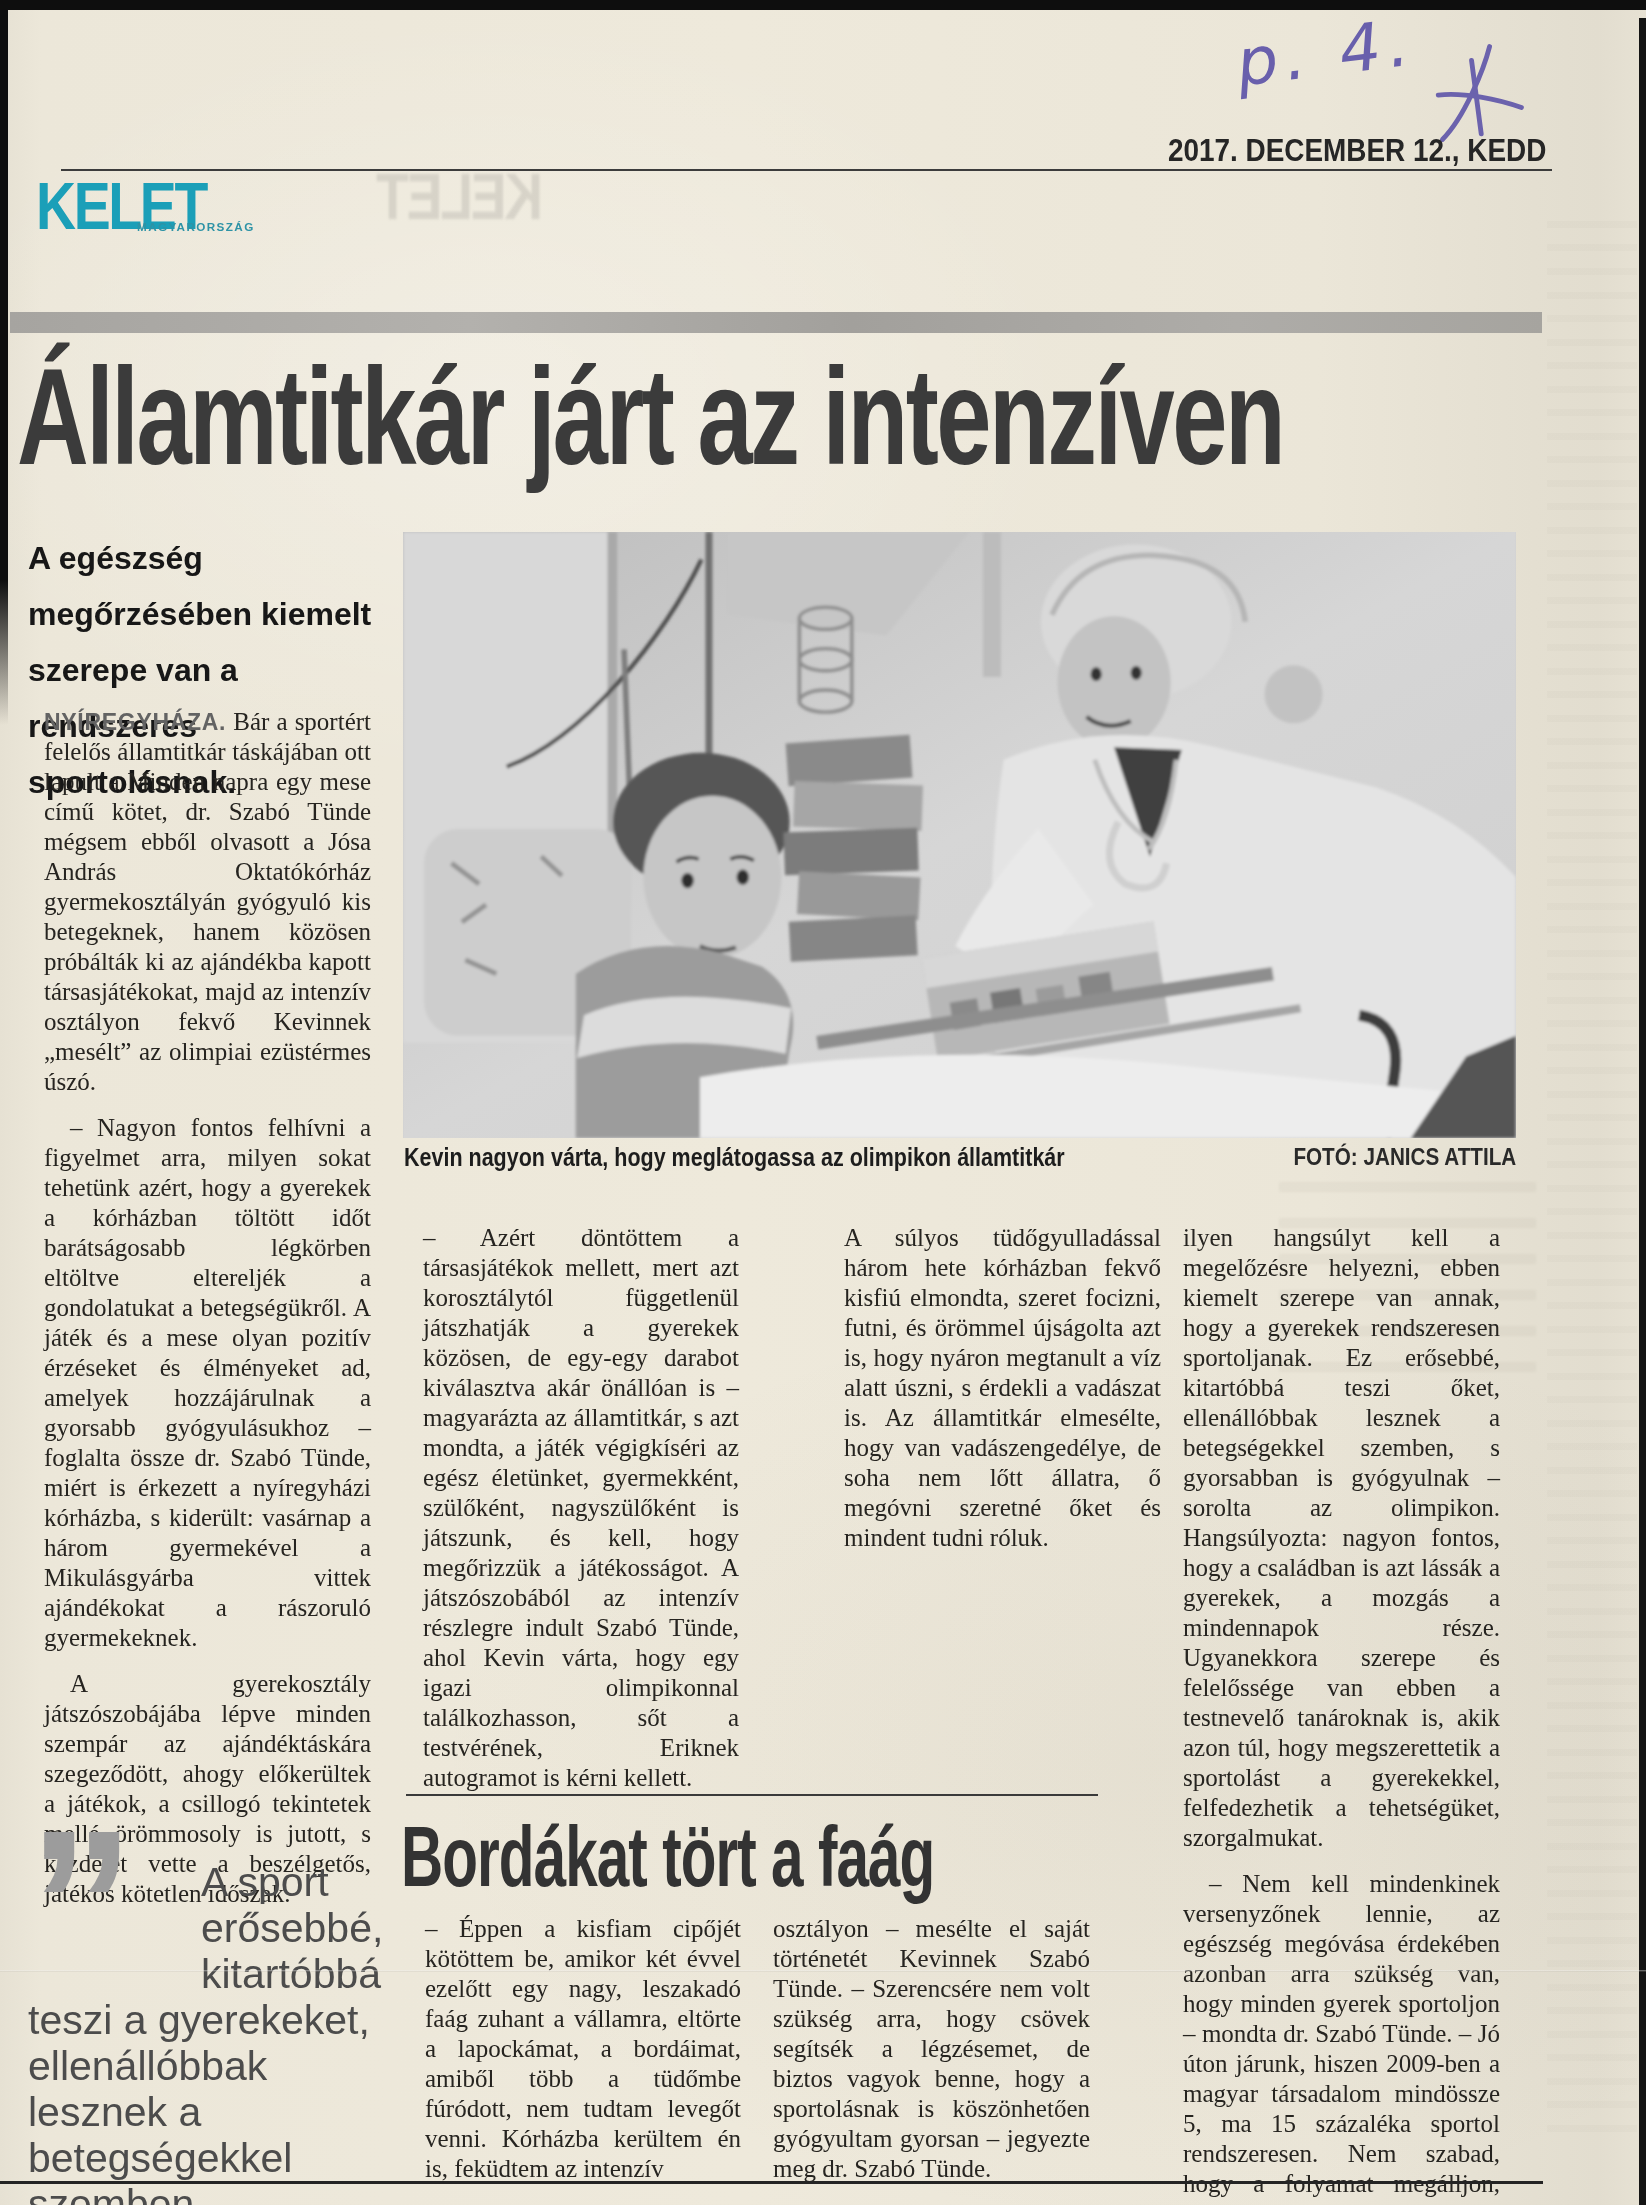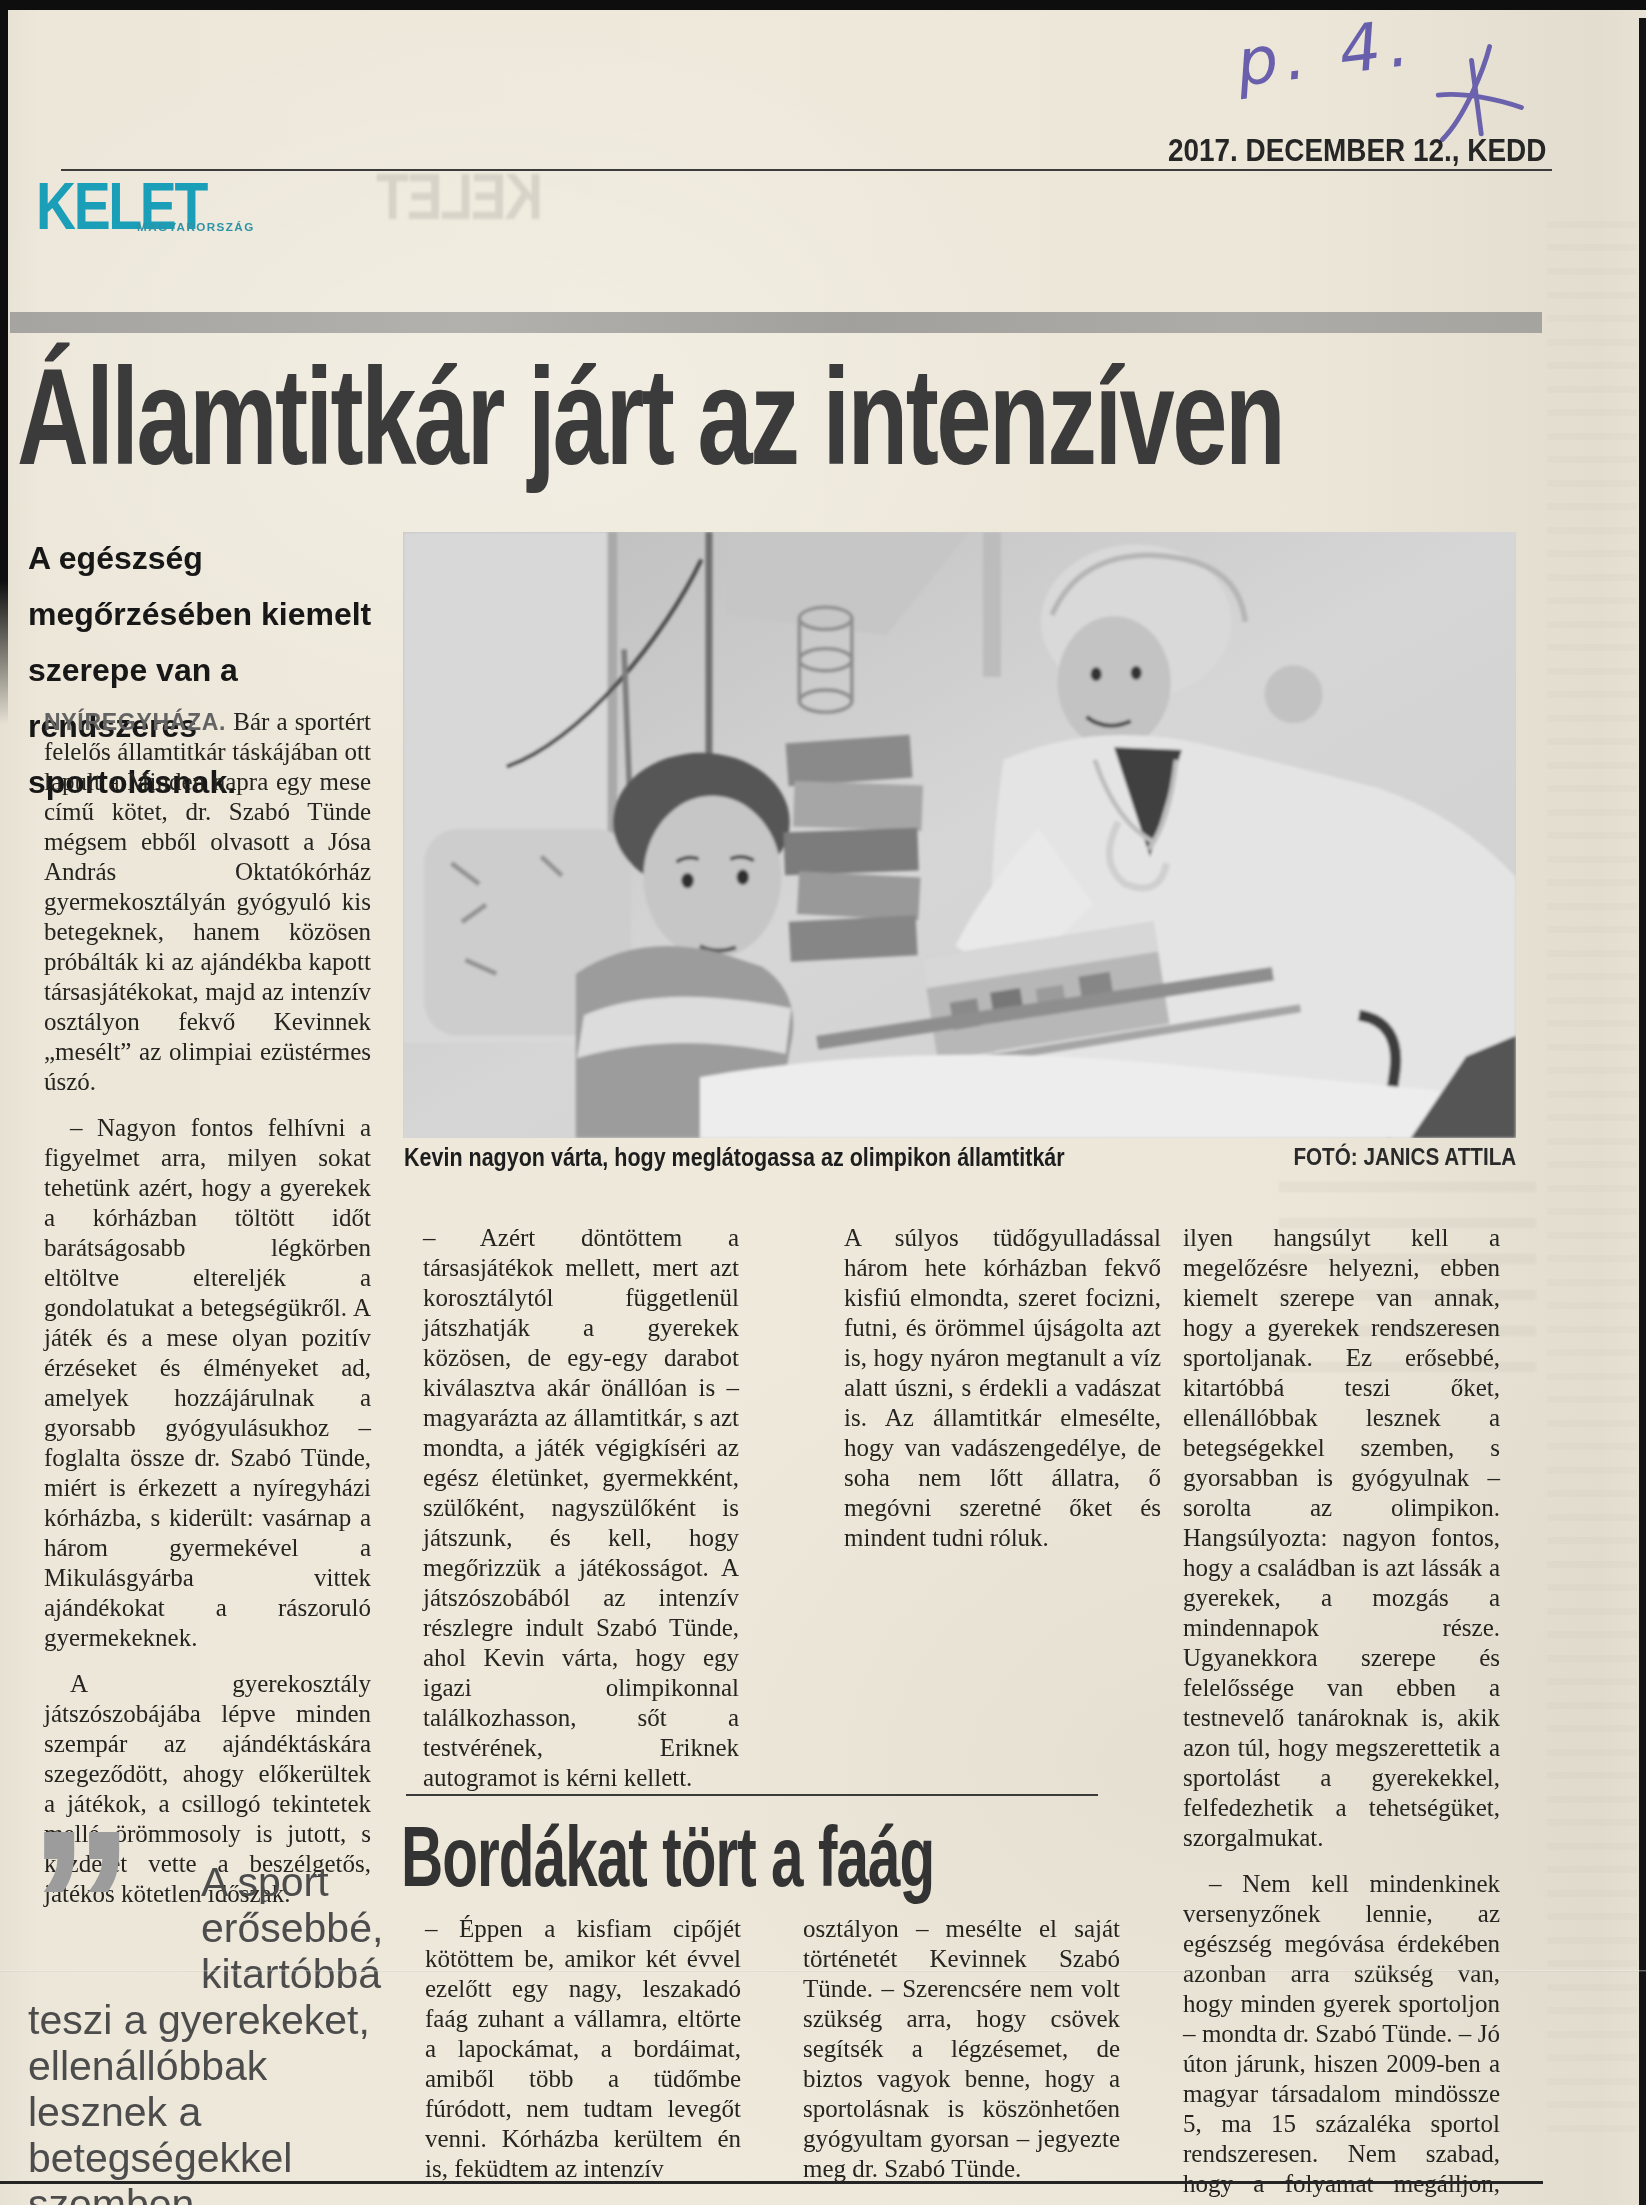--- a/index.html
+++ b/index.html
@@ -209,20 +209,20 @@
         </span><span>A sport erősebbé, kitartóbbá teszi a gyerekeket, ellenállóbbak lesznek a betegségekkel szemben.</span>
     </div>
 
   </div>
 
   <div class="abs rule-mid"></div>
   <div class="abs headline2">Bordákat tört a faág</div>
   <div class="col" style="left:409px;top:1898px;width:348px">
     <p class="body">– Éppen a kisfiam cipőjét kötöttem be, amikor két évvel ezelőtt egy nagy, leszakadó faág zuhant a vállamra, eltörte a lapockámat, a bordáimat, amiből több a tüdőmbe fúródott, nem tudtam levegőt venni. Kórházba kerültem én is, feküdtem az intenzív</p>
   </div>
-  <div class="col" style="left:787px;top:1898px;width:349px">
+  <div class="col" style="left:757px;top:1898px;width:349px">
     <p class="body">osztályon – mesélte el saját történetét Kevinnek Szabó Tünde. – Szerencsére nem volt szükség arra, hogy csövek segítsék a légzésemet, de biztos vagyok benne, hogy a sportolásnak is köszönhetően gyógyultam gyorsan – jegyezte meg dr. Szabó Tünde.</p>
   </div>
 
   <div class="abs crease"></div>
   <div class="abs rule-bottom"></div>
 </div>
 
 
 </body></html>

